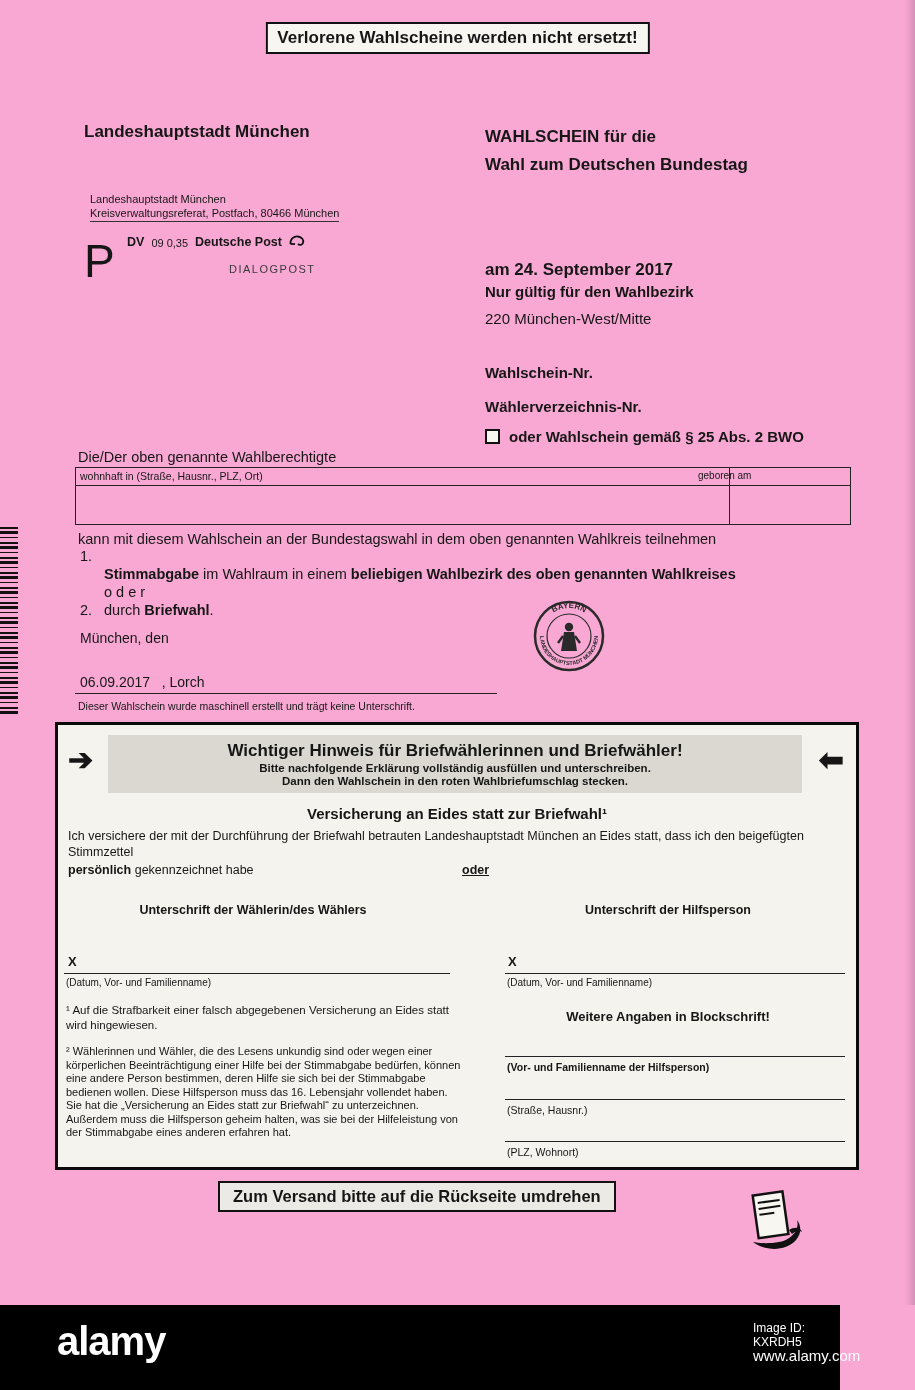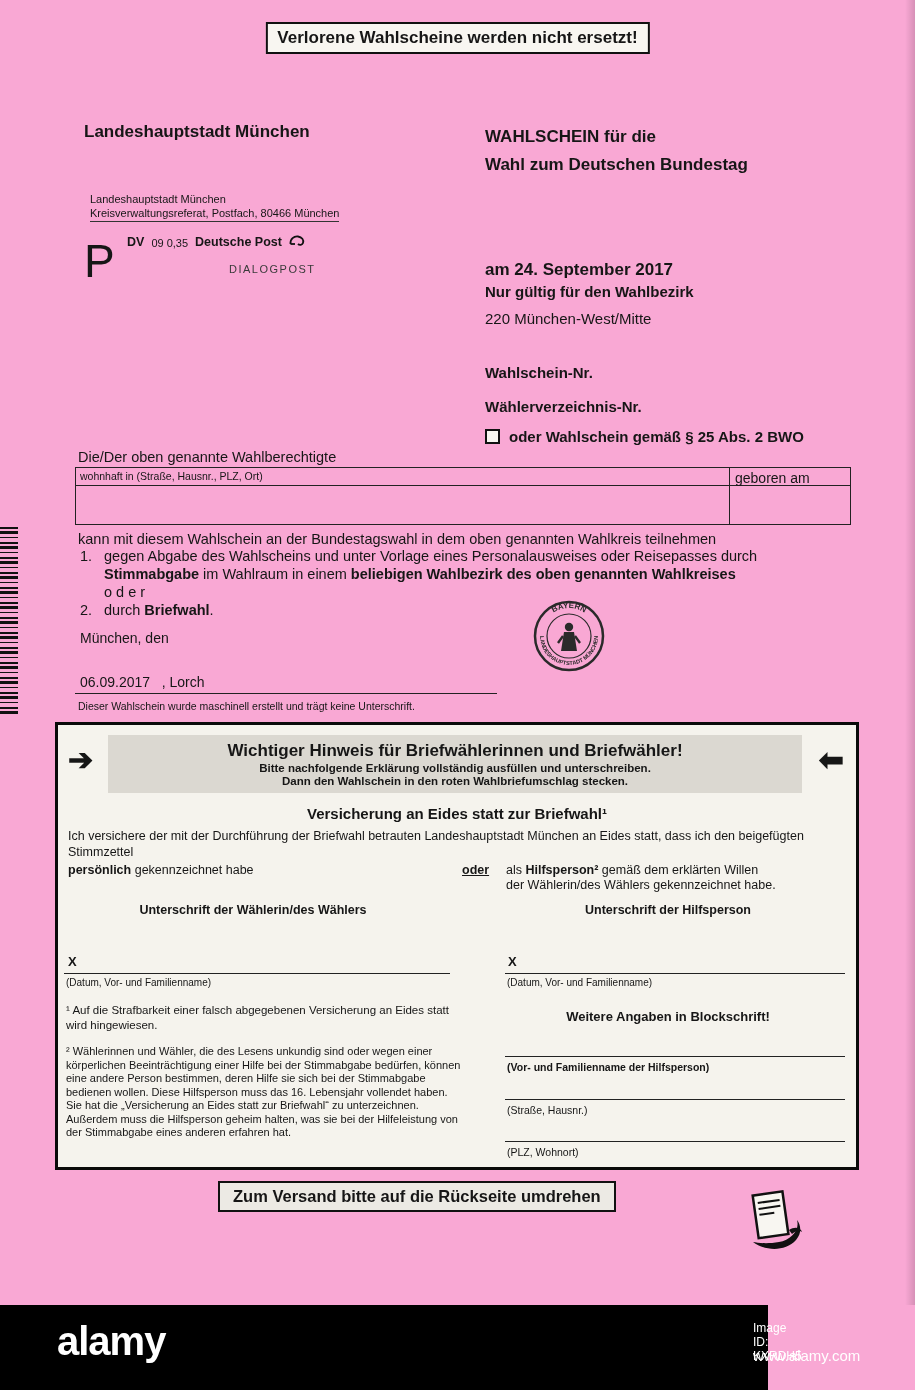--- a/index.html
+++ b/index.html
@@ -30,21 +30,21 @@
   .ws-nr{left:485px;top:364px;font-size:15px;font-weight:bold;}
   .wv-nr{left:485px;top:398px;font-size:15px;font-weight:bold;}
   .cb-row{left:485px;top:428px;font-size:15px;font-weight:bold;display:flex;align-items:center;gap:9px;}
   .cb{width:11px;height:11px;border:2px solid #111;display:inline-block;background:#f8f6f1;}
 
   .holder-intro{left:78px;top:449px;font-size:14.5px;}
   .addr-box{left:75px;top:467px;width:776px;height:58px;border:1.5px solid #222;box-sizing:border-box;}
   .addr-box .vline{position:absolute;left:653px;top:0;bottom:0;border-left:1.5px solid #222;}
   .addr-box .hline{position:absolute;left:0;right:0;top:17px;border-top:1px solid #222;}
   .addr-label{position:absolute;left:4px;top:2px;font-size:10.5px;}
-  .birth-label{position:absolute;left:659px;top:2px;font-size:14px;}
+  .birth-label{position:absolute;left:622px;top:2px;font-size:10px;}
 
   .entitle{left:78px;top:531px;font-size:14.5px;}
   .li-num1{left:80px;top:548px;font-size:14.5px;}
   .li1a{left:104px;top:548px;font-size:14.5px;}
   .li1b{left:104px;top:566px;font-size:14.5px;}
   .oder-sp{left:104px;top:584px;font-size:14.5px;white-space:pre;}
   .li2{left:80px;top:602px;font-size:14.5px;}
   .li2 .num{display:inline-block;width:24px;}
   .muenchen-den{left:80px;top:630px;font-size:14px;}
   .seal{left:533px;top:600px;}
@@ -80,21 +80,21 @@
   .fl1{top:331px;} .fb1{top:336px;font-weight:bold;}
   .fl2{top:374px;} .fb2{top:379px;}
   .fl3{top:416px;} .fb3{top:421px;}
 
   .turn-note{left:218px;top:1181px;border:2.5px solid #111;padding:4px 13px;
              font-size:16.5px;font-weight:bold;background:#eceae4;}
   .hand-icon{left:745px;top:1190px;}
   .barcode{left:0;top:527px;width:18px;height:190px;
            background:repeating-linear-gradient(to bottom,#111 0 2px,transparent 2px 4px,#111 4px 7px,transparent 7px 10px,#111 10px 11px,transparent 11px 15px);}
 
-  .alamy-bar{left:0;bottom:0;width:768px;height:85px;background:#000;color:#fff;}
+  .alamy-bar{left:0;bottom:0;width:840px;height:85px;background:#000;color:#fff;}
   .alamy-logo{position:absolute;left:57px;top:16px;font-size:40px;font-weight:bold;letter-spacing:-1px;line-height:40px;}
   .alamy-id{position:absolute;left:753px;top:16px;font-size:12px;}
   .alamy-url{position:absolute;left:753px;top:42px;font-size:15px;}
 </style>
 </head>
 <body>
 
 <div class="page">
 
   <div class="abs banner">Verlorene Wahlscheine werden nicht ersetzt!</div>
@@ -133,21 +133,20 @@
   <div class="abs holder-intro">Die/Der oben genannte Wahlberechtigte</div>
   <div class="abs addr-box">
     <div class="vline"></div>
     <div class="hline"></div>
     <div class="addr-label">wohnhaft in (Straße, Hausnr., PLZ, Ort)</div>
     <div class="birth-label">geboren am</div>
   </div>
 
   <div class="abs entitle">kann mit diesem Wahlschein an der Bundestagswahl in dem oben genannten Wahlkreis teilnehmen</div>
   <div class="abs li-num1">1.</div>
-  <div class="abs li1a">gegen Abgabe des Wahlscheins und unter Vorlage eines Personalausweises oder Reisepasses durch</div>
   <div class="abs li1b">
     <span class="b">Stimmabgabe</span><span> im Wahlraum in einem </span><span class="b">beliebigen Wahlbezirk des oben genannten Wahlkreises</span>
   </div>
   <div class="abs oder-sp">o d e r</div>
   <div class="abs li2">
     <span class="num">2.</span><span>durch </span><span class="b">Briefwahl</span><span>.</span>
   </div>
 
   <div class="abs muenchen-den">München, den</div>
 
@@ -185,24 +184,20 @@
       <div class="n-sub">Dann den Wahlschein in den roten Wahlbriefumschlag stecken.</div>
     </div>
 
     <div class="decl-title">Versicherung an Eides statt zur Briefwahl¹</div>
     <div class="decl-body">Ich versichere der mit der Durchführung der Briefwahl betrauten Landeshauptstadt München an Eides statt, dass ich den beigefügten Stimmzettel</div>
 
     <div class="pers-left">
       <span class="b">persönlich</span><span> gekennzeichnet habe</span>
     </div>
     <div class="pers-oder">oder</div>
-    <div class="pers-right">
-      <span>als </span><span class="b">Hilfsperson²</span><span> gemäß dem erklärten Willen</span><br>
-      <span>der Wählerin/des Wählers gekennzeichnet habe.</span>
-    </div>
 
     <div class="sig-title-l">Unterschrift der Wählerin/des Wählers</div>
     <div class="sig-title-r">Unterschrift der Hilfsperson</div>
 
     <div class="xmark-l">X</div>
     <div class="sline-l"></div>
     <div class="scap-l">(Datum, Vor- und Familienname)</div>
 
     <div class="xmark-r">X</div>
     <div class="sline-r"></div>

